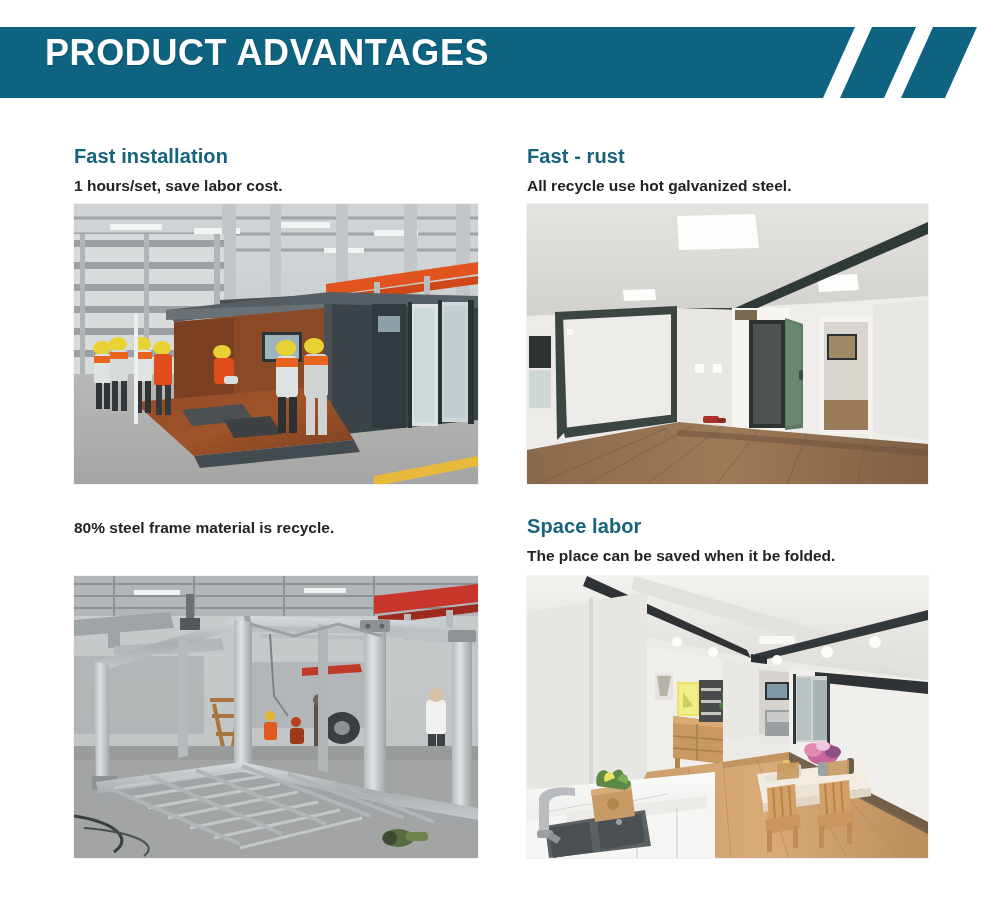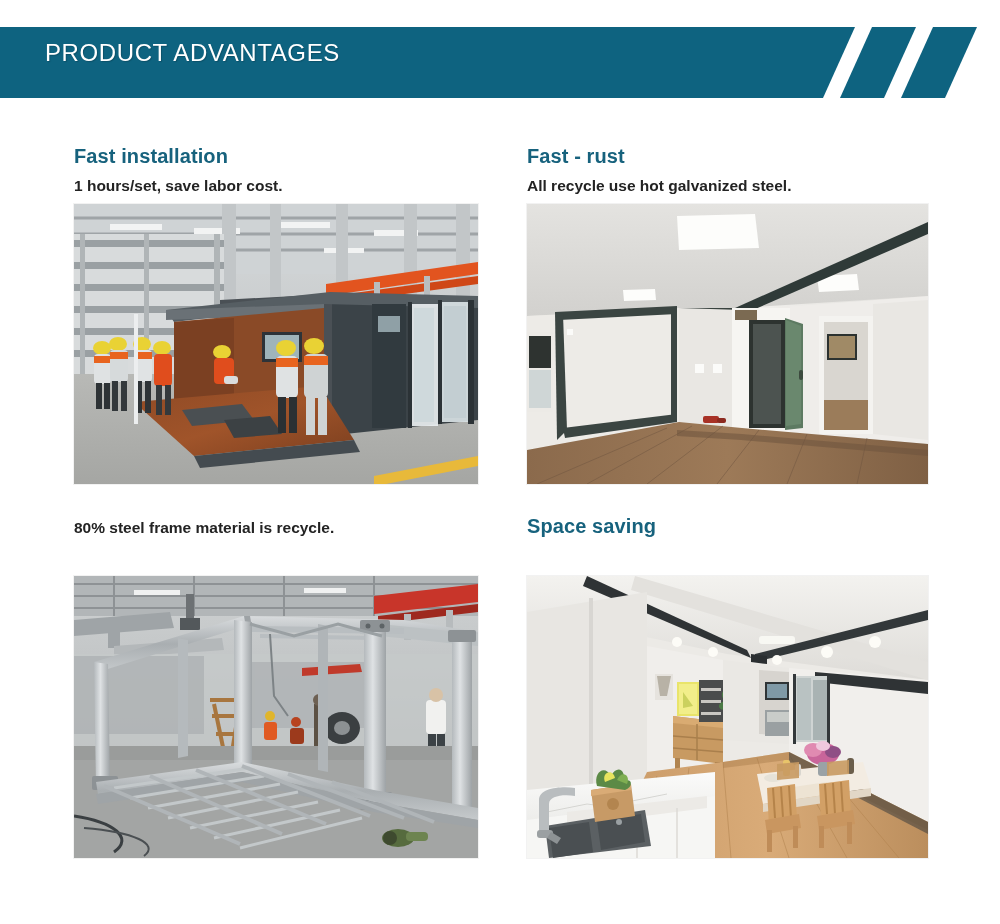--- a/index.html
+++ b/index.html
@@ -7,21 +7,21 @@
     width:1000px;height:924px;background:#ffffff;
     font-family:"Liberation Sans",sans-serif;
     overflow:hidden;position:relative;
   }
   
   .banner{position:absolute;left:0;top:27px;width:1000px;height:71px;}
   .banner svg{display:block;}
   .banner-title{
     position:absolute;left:45px;top:27px;height:51px;
     display:flex;align-items:center;
-    color:#ffffff;font-size:24px;font-weight:normal;letter-spacing:.6px;
+    color:#ffffff;font-size:36px;font-weight:bold;letter-spacing:.6px;
     text-shadow:1px 1px 1px rgba(0,0,0,.18);
   }
   
   .feature{position:absolute;}
   .f-title{
     color:#17627d;font-size:20px;font-weight:bold;
     letter-spacing:.1px;line-height:28px;margin:0;
   }
   .f-sub{
     color:#232323;font-size:15.5px;line-height:20px;margin:6px 0 0 0;
@@ -456,21 +456,22 @@
     <path d="M10 252 C60 256 86 268 70 280" stroke="#4a4f52" stroke-width="2" fill="none"></path>
     <g>
       <ellipse cx="324" cy="262" rx="16" ry="9" fill="#566b3e"></ellipse>
       <rect x="332" y="256" width="22" height="9" rx="4" fill="#6d8450"></rect>
       <circle cx="316" cy="262" r="7" fill="#3e4a2f"></circle>
     </g>
   </svg>
 </div>
 
 <div class="feature" style="left:527px;top:512px;width:420px;">
-  <p class="f-title">Space saving</p>
+  <p class="f-title">Space labor</p>
+  <p class="f-sub">The place can be saved when it be folded.</p>
 </div>
 <div class="photo" style="left:527px;top:576px;width:401px;height:282px;">
   <svg viewBox="0 0 401 282" preserveAspectRatio="none">
     <defs>
       <linearGradient id="f4ceil" x1="0" y1="0" x2="0" y2="1">
         <stop offset="0" stop-color="#f3f2ef"></stop>
           <stop offset="1" stop-color="#dedcd8"></stop>
       </linearGradient>
       <linearGradient id="f4floor" x1="0" y1="0" x2="1" y2="0">
         <stop offset="0" stop-color="#c99a67"></stop>

